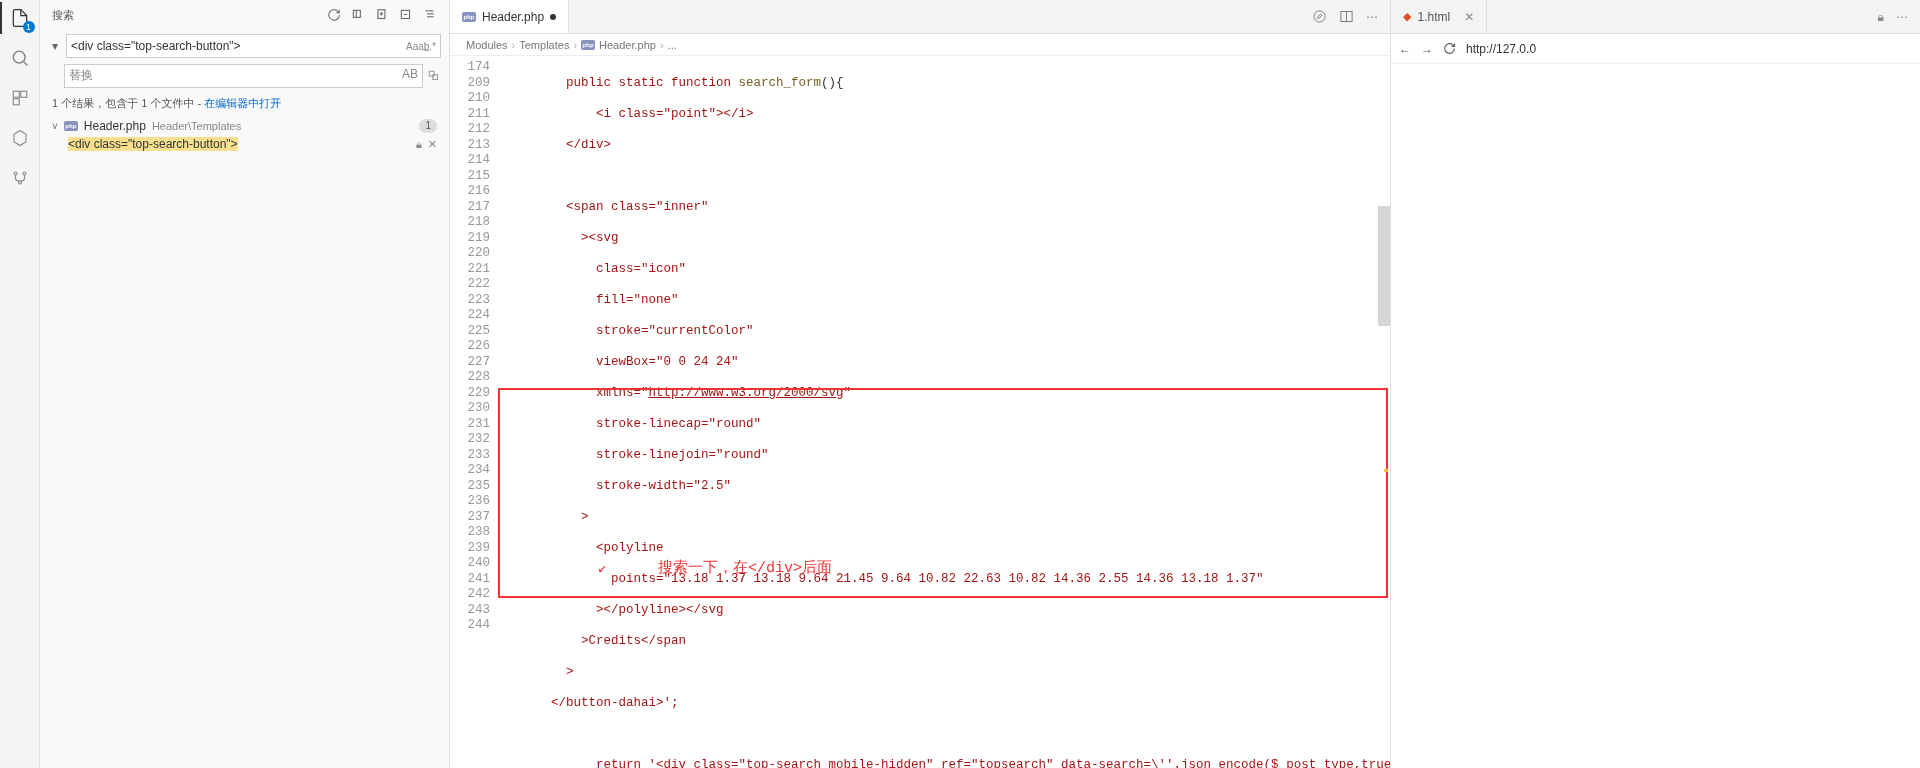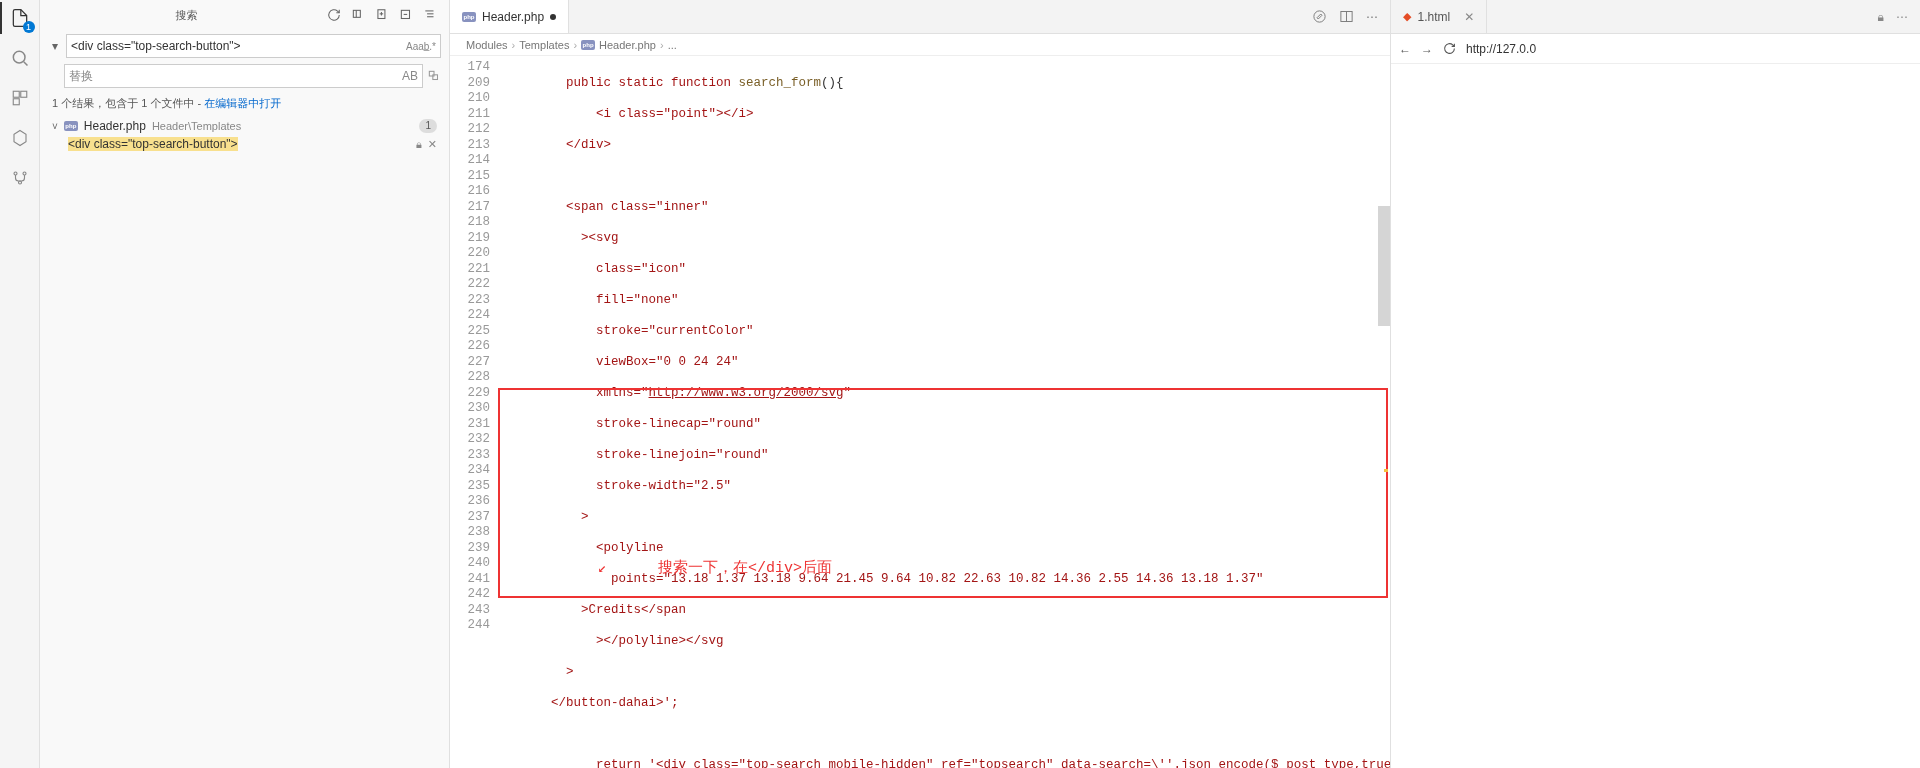--- a/index.html
+++ b/index.html
@@ -6,28 +6,28 @@
 body { font-family: "Segoe UI", "Microsoft YaHei", sans-serif; font-size: 12px; background: #fff; color: #333; overflow: hidden; height: 768px; width: 1920px; display: flex; }
 
 .activity-bar { width: 40px; background: #f5f5f5; border-right: 1px solid #e0e0e0; display: flex; flex-direction: column; align-items: center; padding-top: 6px; gap: 16px; }
 .activity-bar .ab-item { width: 24px; height: 24px; display: flex; align-items: center; justify-content: center; color: #888; cursor: pointer; position: relative; }
 .activity-bar .ab-item.active { color: #333; }
 .activity-bar .ab-item.active::before { content: ''; position: absolute; left: -8px; top: -4px; bottom: -4px; width: 2px; background: #333; }
 .ab-badge { position: absolute; bottom: -3px; right: -3px; background: #0078d4; color: #fff; font-size: 9px; border-radius: 8px; padding: 0 3px; line-height: 12px; min-width: 12px; text-align: center; }
 
 .sidebar { width: 410px; background: #f9f9f9; border-right: 1px solid #e0e0e0; display: flex; flex-direction: column; }
 .sidebar-header { height: 30px; display: flex; align-items: center; padding: 0 12px; font-size: 11px; color: #555; gap: 6px; }
-.sidebar-header .title { flex: 1; text-align: center; }
+.sidebar-header .title { flex: 1; }
 .sidebar-header .hicons { display: flex; gap: 10px; color: #666; }
 .search-box { padding: 4px 8px; display: flex; align-items: center; gap: 4px; }
 .search-input-wrap { flex: 1; display: flex; align-items: center; background: #fff; border: 1px solid #ccc; padding: 2px 4px; height: 24px; }
 .search-input-wrap input { flex: 1; border: none; outline: none; font-size: 12px; color: #333; }
 .search-input-wrap .mini { display: flex; color: #888; font-size: 10px; }
 .replace-row { padding: 2px 8px 2px 24px; display: flex; align-items: center; gap: 4px; }
-.replace-input-wrap { flex: 1; display: flex; align-items: center; background: #fff; border: 1px solid #ccc; padding: 2px 4px; height: 24px; color: #888; }
+.replace-input-wrap { flex: 1; display: flex; align-items: flex-start; background: #fff; border: 1px solid #ccc; padding: 2px 4px; height: 24px; color: #888; }
 .replace-input-wrap .ph { flex: 1; }
 .replace-input-wrap .mini { display: flex; gap: 4px; font-size: 12px; }
 .results-info { padding: 6px 12px; font-size: 11px; color: #555; }
 .results-info a { color: #0066cc; text-decoration: none; }
 .result-file { padding: 2px 12px; display: flex; align-items: center; gap: 6px; font-size: 12px; color: #333; }
 .result-file .caret { color: #666; font-size: 10px; }
 .result-file .fname { color: #333; }
 .result-file .fpath { color: #888; font-size: 11px; }
 .result-file .spacer { flex: 1; }
 .result-file .count-badge { background: #ddd; color: #555; border-radius: 8px; padding: 0 6px; font-size: 10px; line-height: 14px; }
@@ -284,22 +284,22 @@
 <div class="line"><span class="str">            fill="none"</span></div>
 <div class="line"><span class="str">            stroke="currentColor"</span></div>
 <div class="line"><span class="str">            viewBox="0 0 24 24"</span></div>
 <div class="line"><span class="str">            xmlns="</span><span class="strlink">http://www.w3.org/2000/svg</span><span class="str">"</span></div>
 <div class="line"><span class="str">            stroke-linecap="round"</span></div>
 <div class="line"><span class="str">            stroke-linejoin="round"</span></div>
 <div class="line"><span class="str">            stroke-width="2.5"</span></div>
 <div class="line"><span class="str">          &gt;</span></div>
 <div class="line"><span class="str">            &lt;polyline</span></div>
 <div class="line"><span class="str">              points="13.18 1.37 13.18 9.64 21.45 9.64 10.82 22.63 10.82 14.36 2.55 14.36 13.18 1.37"</span></div>
+<div class="line"><span class="str">            &gt;&lt;/polyline&gt;&lt;/svg</span></div>
 <div class="line"><span class="str">          &gt;Credits&lt;/span</span></div>
-<div class="line"><span class="str">            &gt;&lt;/polyline&gt;&lt;/svg</span></div>
 <div class="line"><span class="str">        &gt;</span></div>
 <div class="line"><span class="str">      &lt;/button-dahai&gt;';</span></div>
 <div class="line"></div>
 <div class="line"><span class="str">            return '&lt;div class="top-search mobile-hidden" ref="topsearch" data-search=\''.json_encode($_post_type,true).'\'&gt;</span></div>
 
 
 
 
 
 

